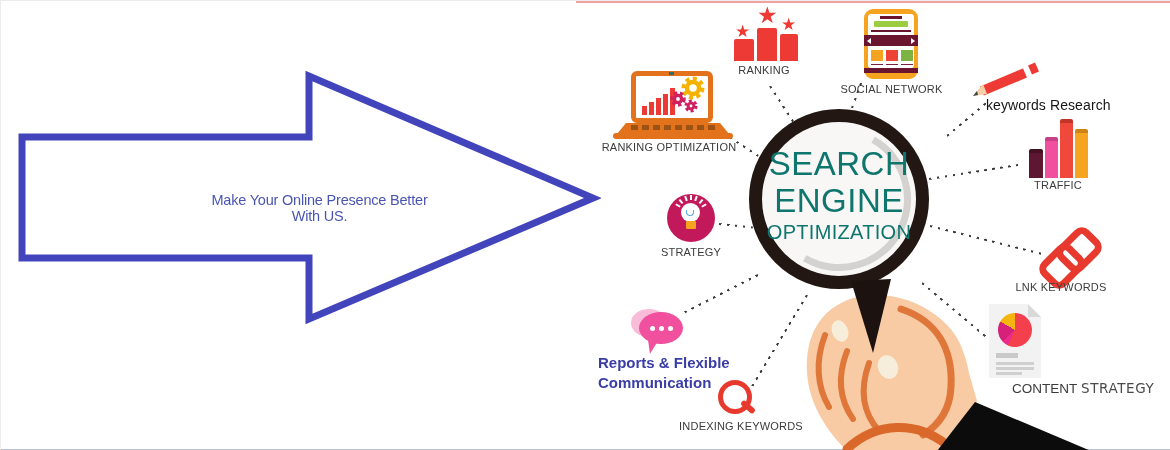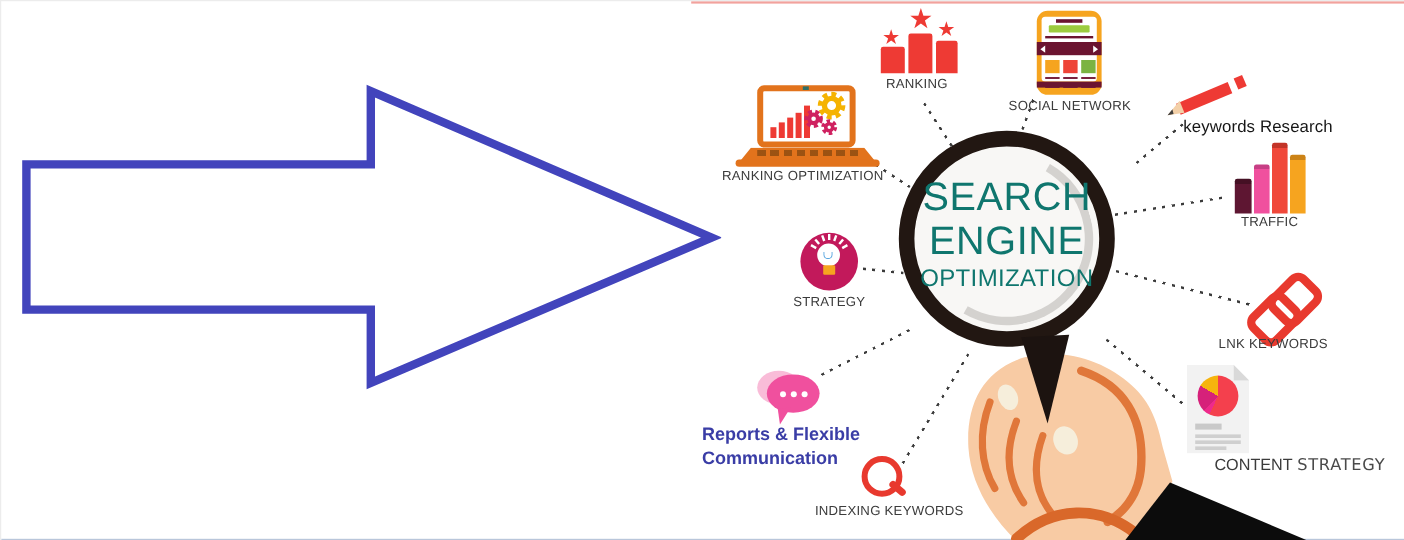--- a/index.html
+++ b/index.html
@@ -95,36 +95,37 @@
               border-radius:0 0 5px 5px;background:transparent;box-sizing:border-box;}
   .strat .ray{position:absolute;width:2px;height:5px;background:#fff;}
 
   
   .bub-back{position:absolute;left:630px;top:308px;width:36px;height:28px;background:#f9bcd8;border-radius:50%;z-index:2;}
   .bub-main{position:absolute;left:638px;top:311px;width:44px;height:32px;background:#f0509e;border-radius:50%;z-index:3;
             display:flex;align-items:center;justify-content:center;gap:4px;}
   .bub-main i{display:block;width:5px;height:5px;background:#fff;border-radius:50%;}
   .bub-tail{position:absolute;left:648px;top:339px;width:0;height:0;border-top:13px solid #f0509e;
             border-right:11px solid transparent;transform:rotate(-8deg);z-index:3;}
-  .rep-label{position:absolute;left:584px;top:352px;font-size:15px;font-weight:bold;color:#3a3da6;
+  .rep-label{position:absolute;left:597px;top:352px;font-size:15px;font-weight:bold;color:#3a3da6;
              line-height:20px;z-index:2;text-align:left;}
 
   
   .idx-ring{position:absolute;left:717px;top:379px;width:24px;height:24px;border:5px solid #e8392e;border-radius:50%;z-index:2;}
   .idx-handle{position:absolute;left:739px;top:403px;width:16px;height:6px;background:#e8392e;border-radius:3px;
               transform:rotate(40deg);z-index:2;}
 </style>
 </head>
 <body>
 
 <div class="stage">
 
   <svg class="arrow-svg" width="600" height="400" viewBox="0 0 600 400">
     <polygon points="21,136 308,136 308,75 592,197 308,318 308,257 21,257" fill="#ffffff" stroke="#4244bc" stroke-width="7" stroke-miterlimit="12"></polygon>
   </svg>
+  <div class="arrow-text">Make Your Online Presence Better With US.</div>
 
   <div class="dash" style="left:722px;top:131px;width:42px;transform:rotate(33deg);"></div>
   <div class="dash" style="left:769px;top:84px;width:44px;transform:rotate(57deg);"></div>
   <div class="dash" style="left:851px;top:106px;width:31px;transform:rotate(-70deg);"></div>
   <div class="dash" style="left:946px;top:134px;width:52px;transform:rotate(-40deg);"></div>
   <div class="dash" style="left:928px;top:177px;width:94px;transform:rotate(-9deg);"></div>
   <div class="dash" style="left:929px;top:224px;width:119px;transform:rotate(14deg);"></div>
   <div class="dash" style="left:921px;top:281px;width:87px;transform:rotate(40deg);"></div>
   <div class="dash" style="left:806px;top:293px;width:114px;transform:rotate(121deg);"></div>
   <div class="dash" style="left:757px;top:273px;width:84px;transform:rotate(153deg);"></div>

